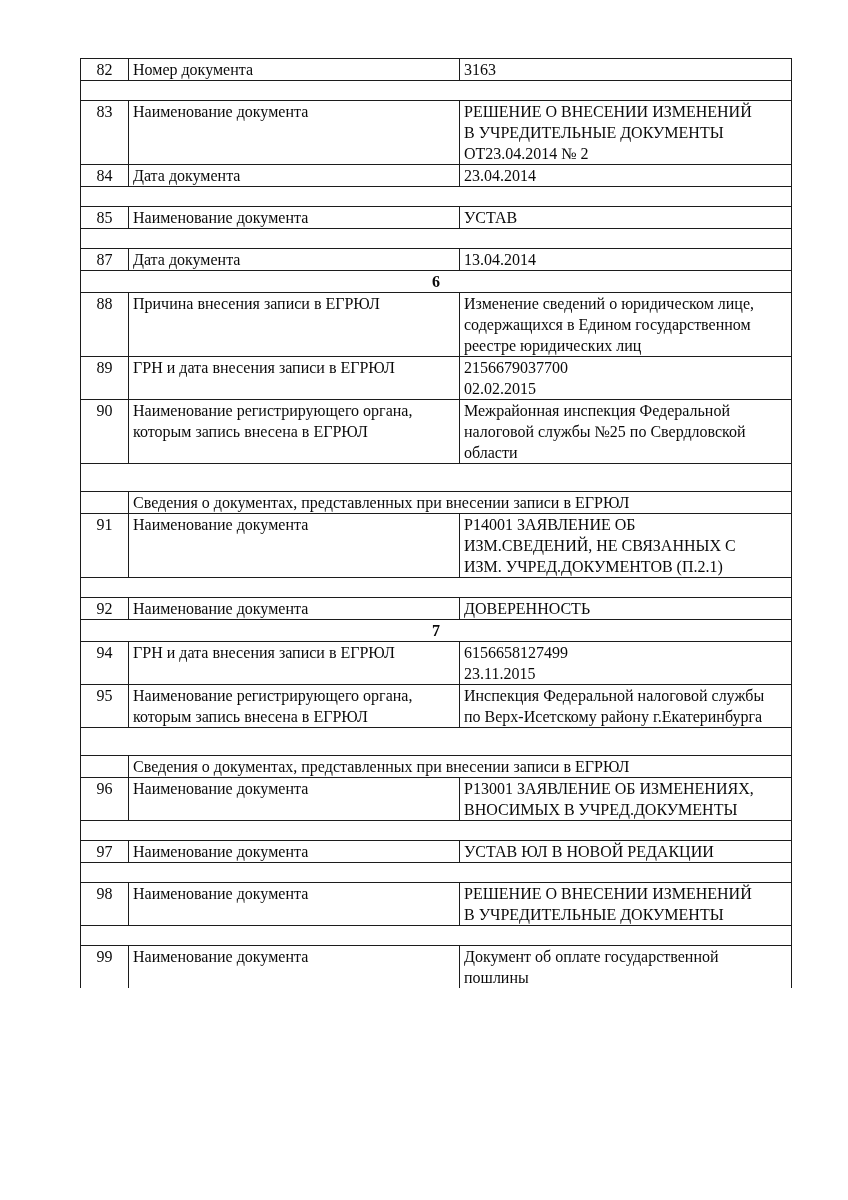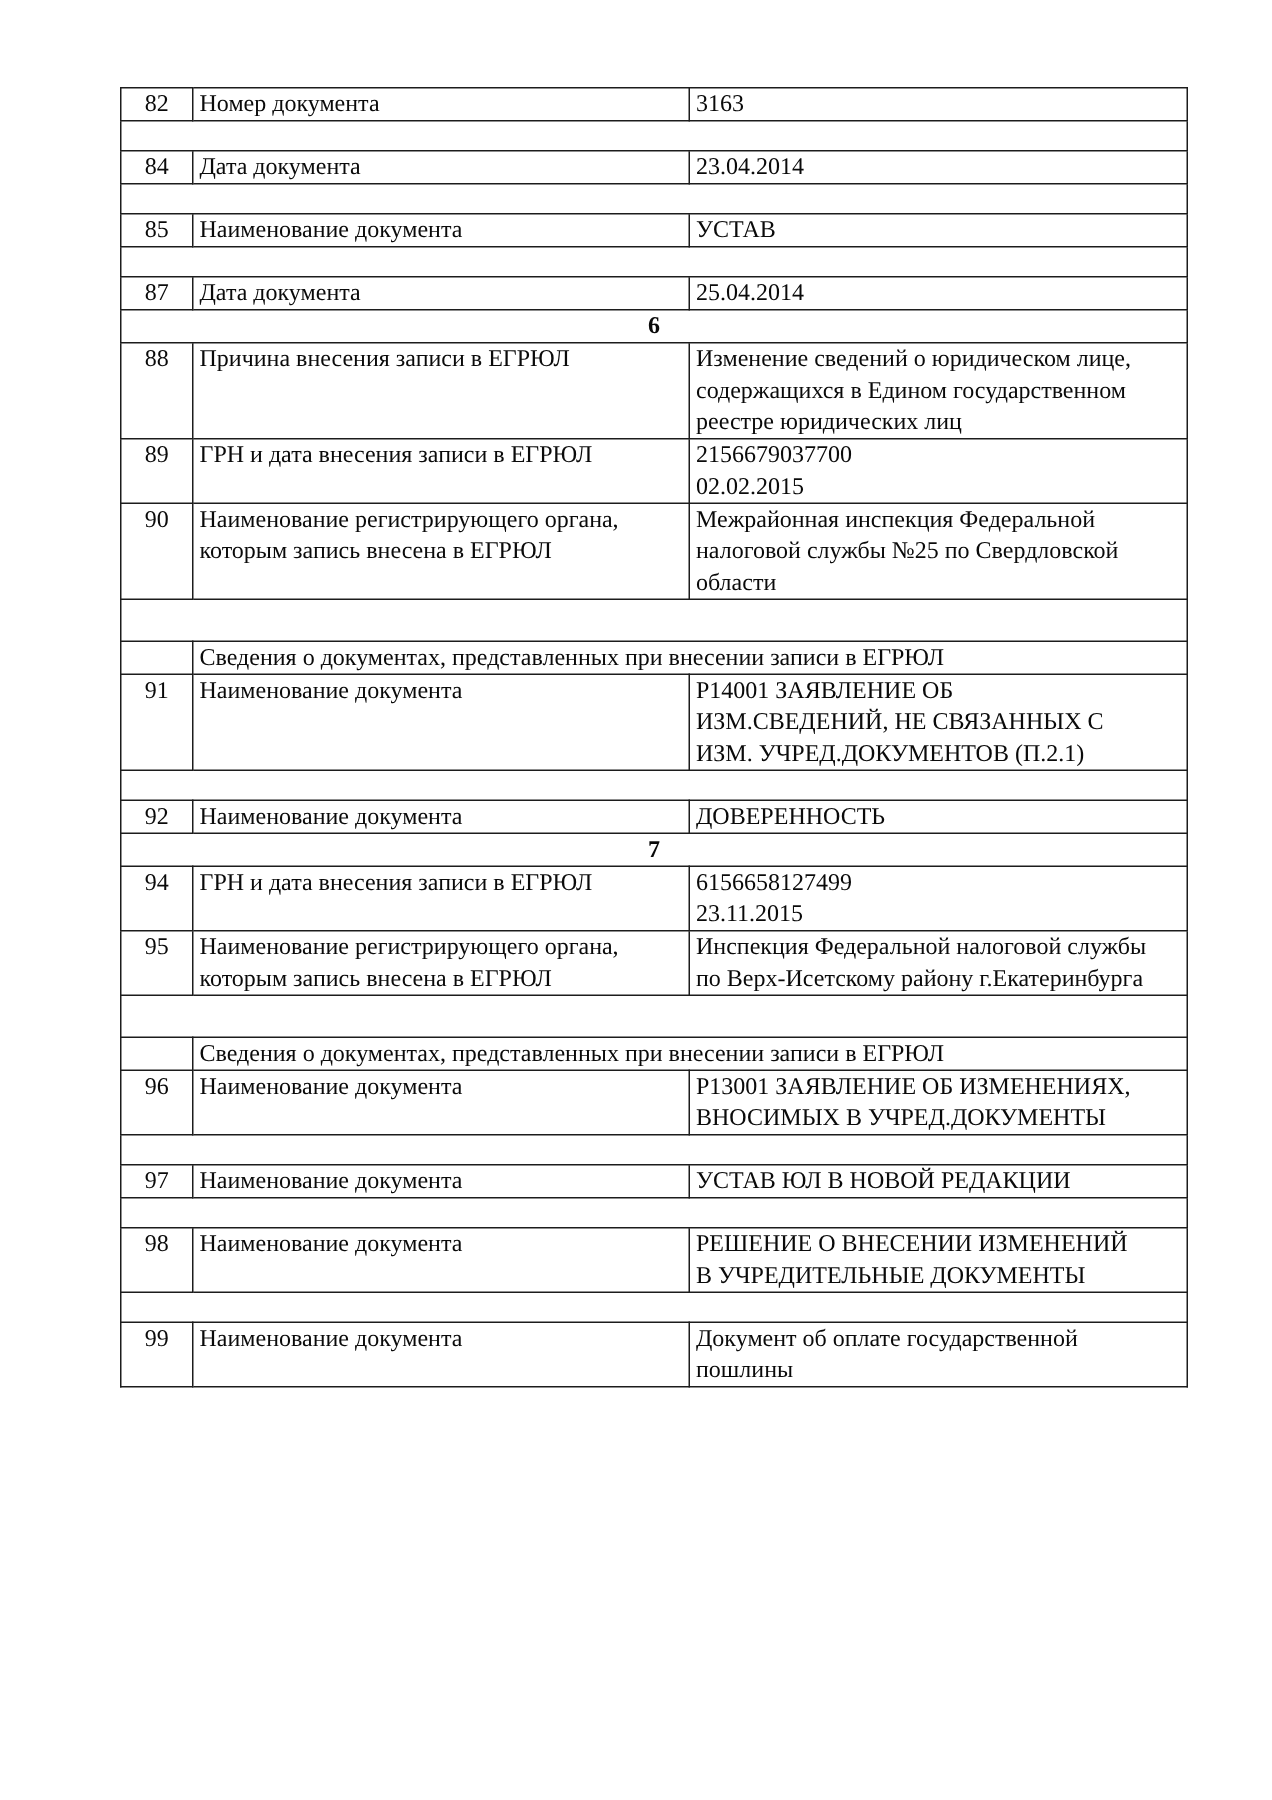--- a/index.html
+++ b/index.html
@@ -71,39 +71,46 @@
     <tbody id="table-body">
         <tr class="row-data">
           <td class="cell-num">82</td>
           <td class="cell-label">Номер документа</td>
           <td class="cell-value">3163</td>
         </tr>
         <tr class="row-spacer">
           <td colspan="3"></td>
         </tr>
         <tr class="row-data">
+          <td class="cell-num">83</td>
+          <td class="cell-label">Наименование документа</td>
+          <td class="cell-value">РЕШЕНИЕ О ВНЕСЕНИИ ИЗМЕНЕНИЙ
+В УЧРЕДИТЕЛЬНЫЕ ДОКУМЕНТЫ
+ОТ23.04.2014 № 2</td>
+        </tr>
+        <tr class="row-data">
           <td class="cell-num">84</td>
           <td class="cell-label">Дата документа</td>
           <td class="cell-value">23.04.2014</td>
         </tr>
         <tr class="row-spacer">
           <td colspan="3"></td>
         </tr>
         <tr class="row-data">
           <td class="cell-num">85</td>
           <td class="cell-label">Наименование документа</td>
           <td class="cell-value">УСТАВ</td>
         </tr>
         <tr class="row-spacer">
           <td colspan="3"></td>
         </tr>
         <tr class="row-data">
           <td class="cell-num">87</td>
           <td class="cell-label">Дата документа</td>
-          <td class="cell-value">25.04.2014</td>
+          <td class="cell-value">13.04.2014</td>
         </tr>
         <tr class="row-section">
           <td colspan="3">6</td>
         </tr>
         <tr class="row-data">
           <td class="cell-num">88</td>
           <td class="cell-label">Причина внесения записи в ЕГРЮЛ</td>
           <td class="cell-value">Изменение сведений о юридическом лице,
 содержащихся в Едином государственном
 реестре юридических лиц</td>

